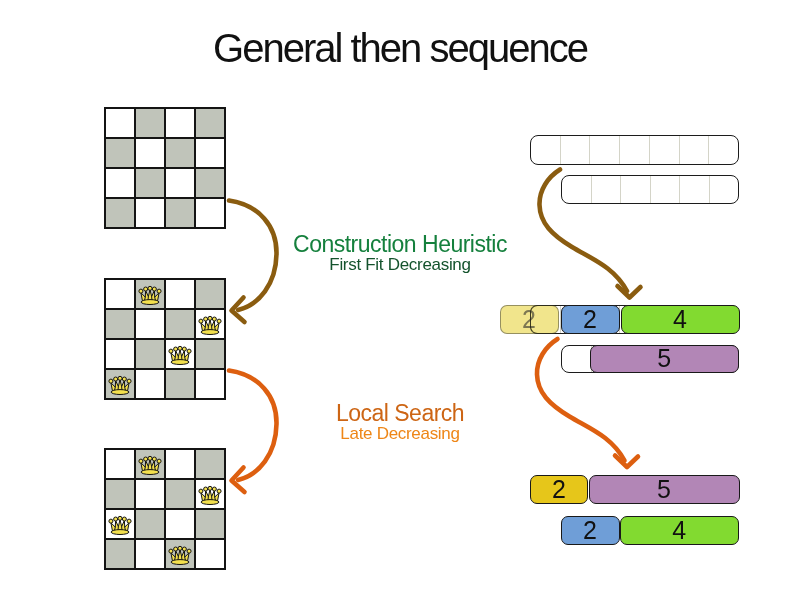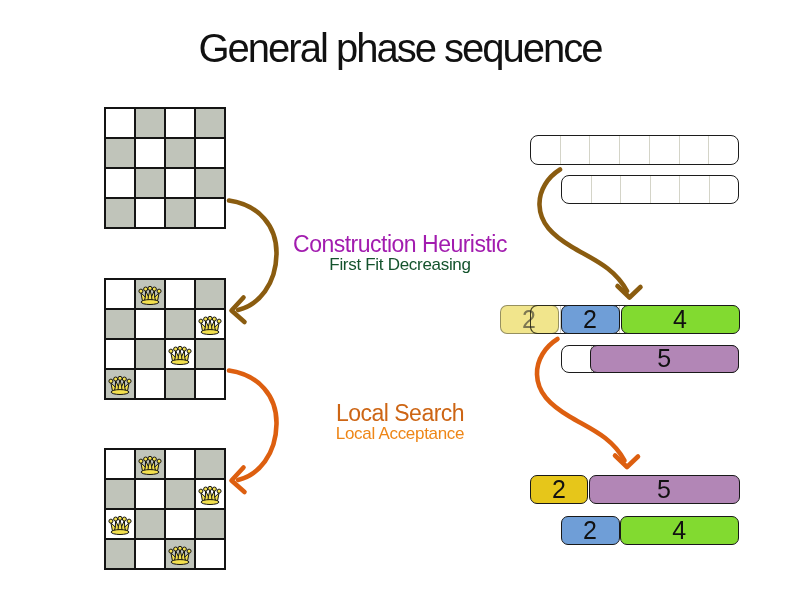--- a/index.html
+++ b/index.html
@@ -112,26 +112,26 @@
       <g fill="none" stroke="#8a5c10" stroke-width="4.6" stroke-linecap="round" stroke-linejoin="round">
         <path d="M 560 169.5 C 548 177, 539 190, 539.5 205 C 540 223, 552 235, 572 247 C 592 259, 614 267, 627 291"></path>
         <path d="M 617.5 286 L 629.5 297.5 L 640.5 287"></path>
       </g>
       <g fill="none" stroke="#dd5f10" stroke-width="4.6" stroke-linecap="round" stroke-linejoin="round">
         <path d="M 557.5 339 C 545.5 346.5, 536.5 359.5, 537 374.5 C 537.5 392.5, 549.5 404.5, 569.5 416.5 C 589.5 428.5, 611.5 436.5, 624.5 460.5"></path>
         <path d="M 615 455.5 L 627 467 L 638 456.5"></path>
       </g>
     </svg>
 
-  <div class="abs title">General phase sequence</div>
+  <div class="abs title">General then sequence</div>
 
-  <div id="ch-name" class="abs phase-name" style="color: #a21caf;">Construction Heuristic</div>
+  <div id="ch-name" class="abs phase-name" style="color: #15803d;">Construction Heuristic</div>
   <div id="ch-algo" class="abs phase-algo" style="color: #14532d;">First Fit Decreasing</div>
   <div id="ls-name" class="abs phase-name" style="color: rgb(205, 101, 20);">Local Search</div>
-  <div id="ls-algo" class="abs phase-algo" style="color: rgb(238, 134, 23);">Local Acceptance</div>
+  <div id="ls-algo" class="abs phase-algo" style="color: rgb(238, 134, 23);">Late Decreasing</div>
 <div class="container-bar" style="left: 530px; top: 135px; width: 209px; height: 29.5px;">
       <div class="cell"></div>
       <div class="cell"></div>
       <div class="cell"></div>
       <div class="cell"></div>
       <div class="cell"></div>
       <div class="cell"></div>
       <div class="cell"></div>
     </div>
     <div class="container-bar" style="left: 561px; top: 175px; width: 178px; height: 29px;">

